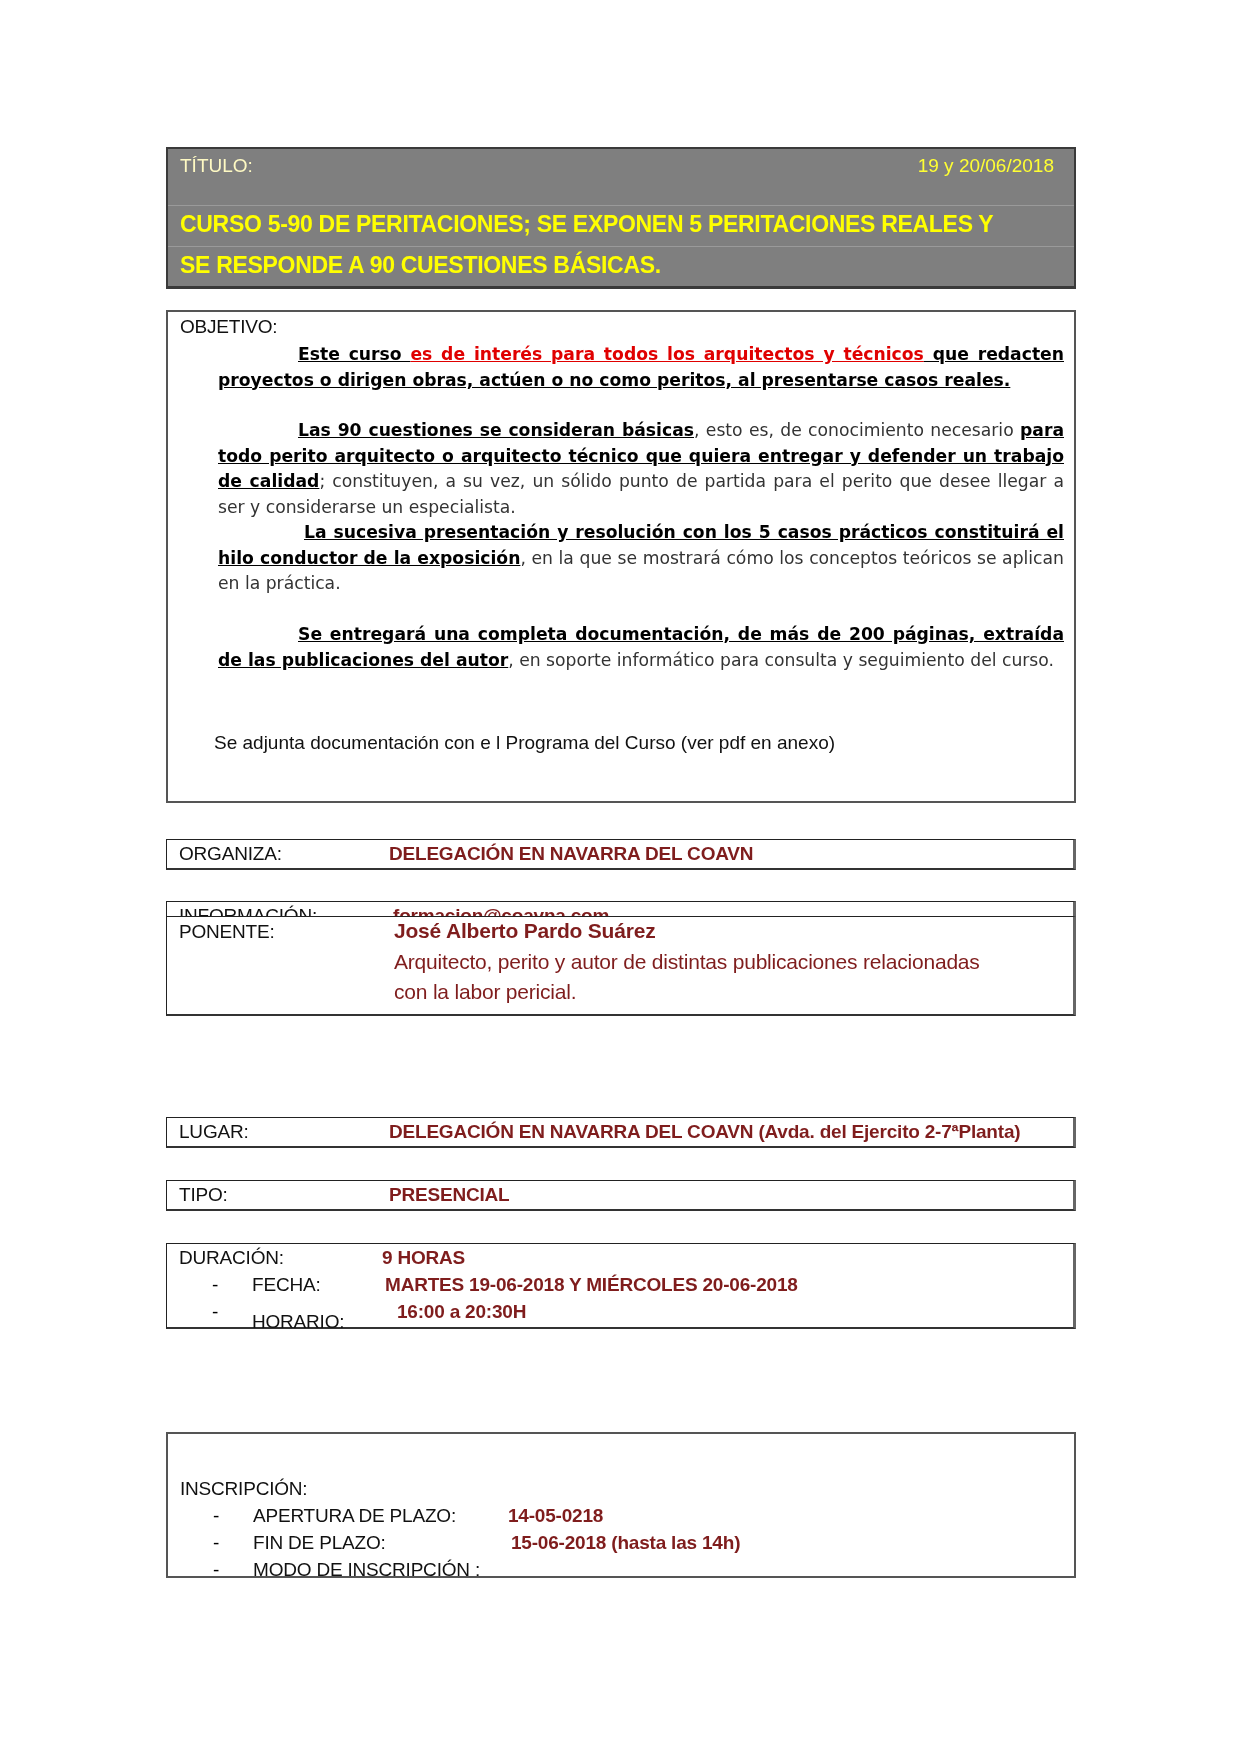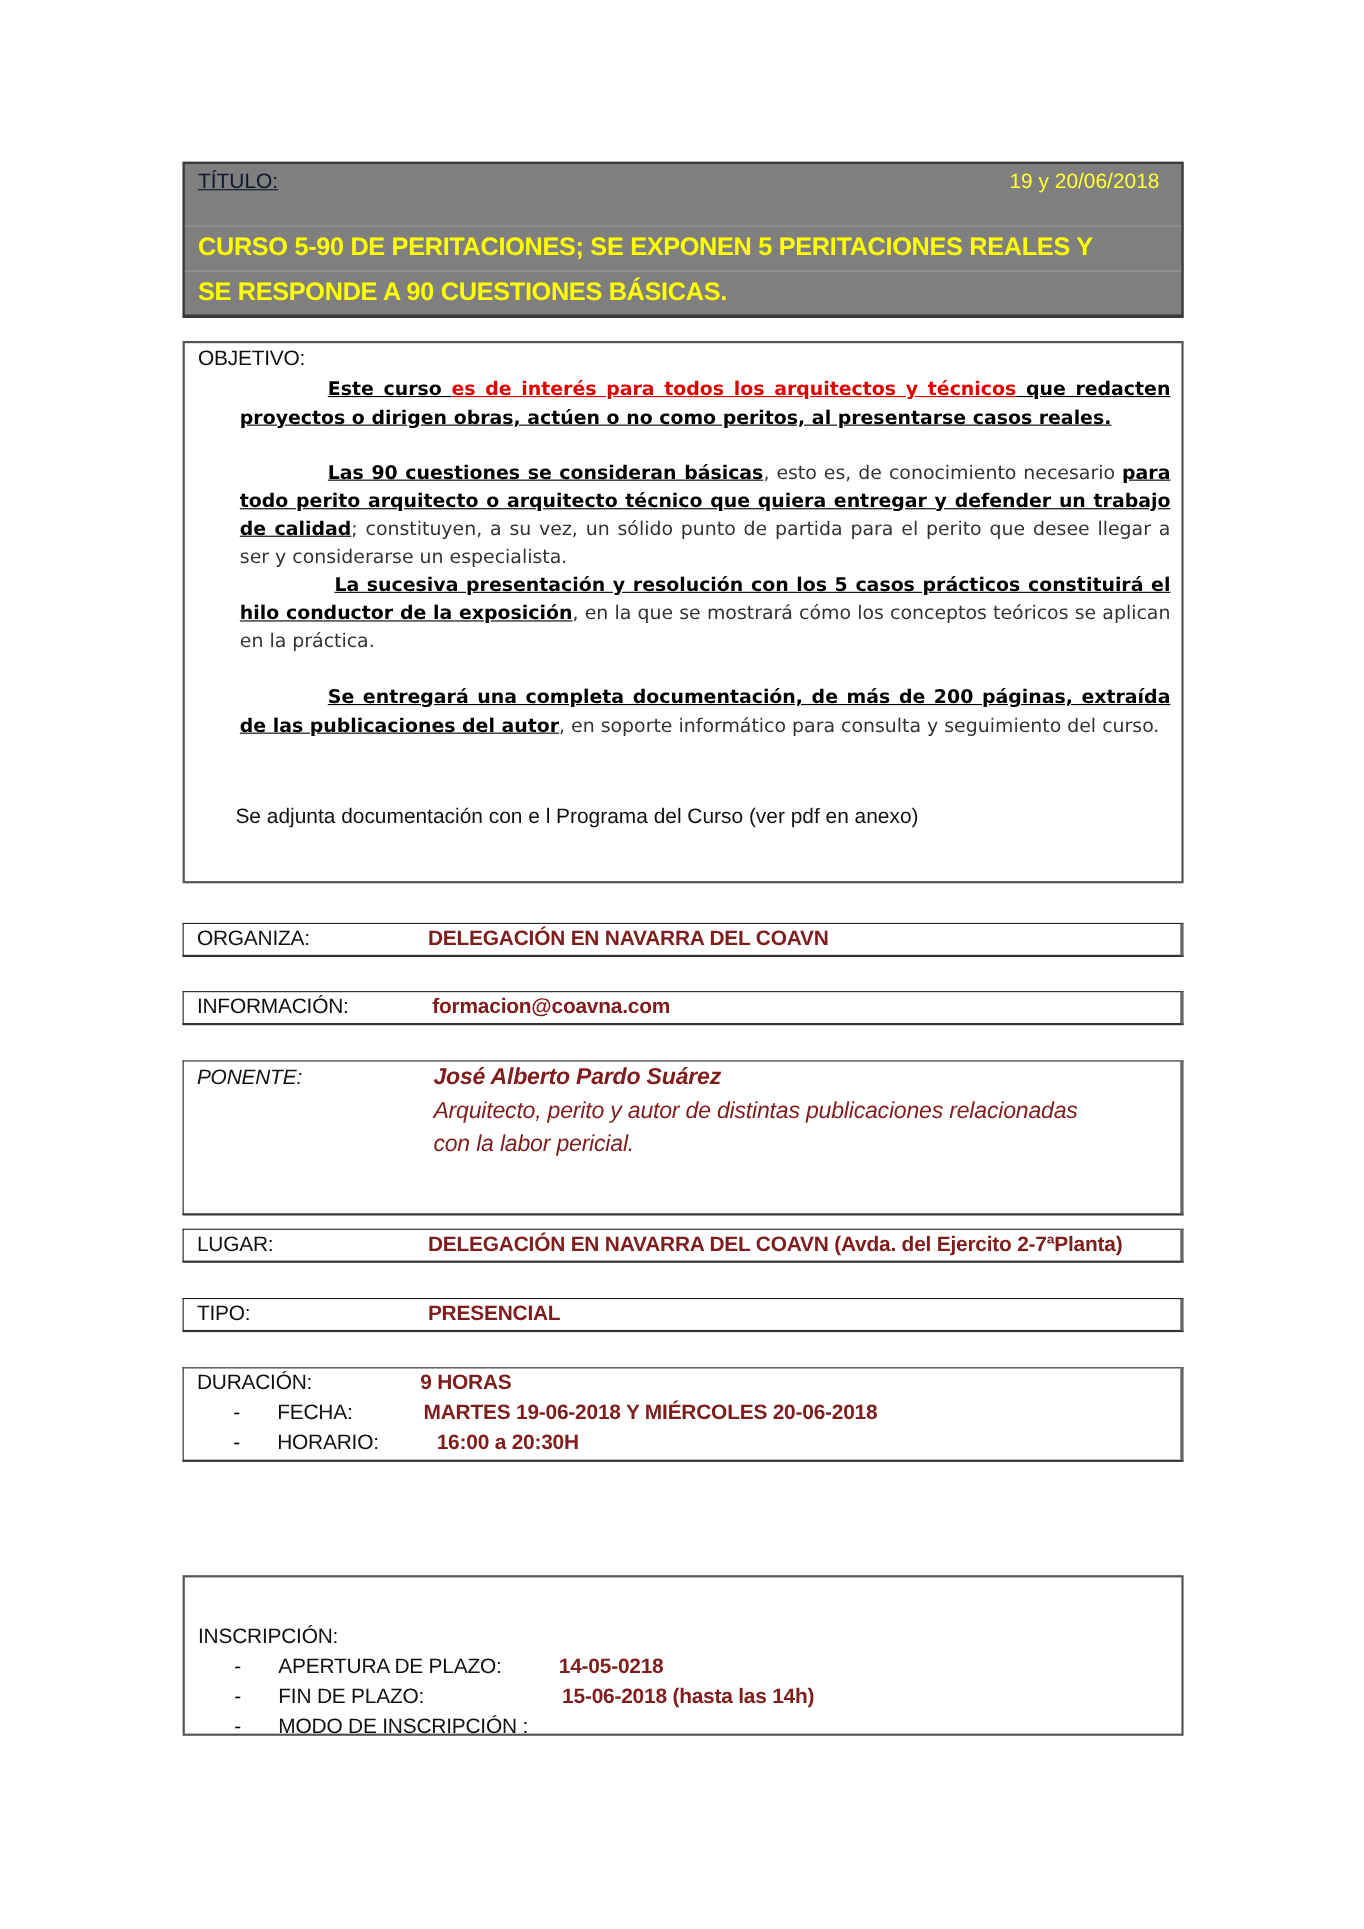--- a/index.html
+++ b/index.html
@@ -5,21 +5,21 @@
   html, body { margin: 0; padding: 0; background: #ffffff; }
   body { width: 1240px; height: 1754px; position: relative; font-family: "Liberation Sans", sans-serif; color: #000; }
   .box { position: absolute; left: 166px; width: 910px; border: 2px solid #555; box-sizing: border-box; background: #fff; }
   .box.thin { border: 1.5px solid #222; border-right: 3px solid #666; border-bottom: 2px solid #333; }
   .lbl { position: absolute; left: 12px; font-size: 19px; color: #111; letter-spacing: -0.2px; }
   .val { position: absolute; left: 222px; font-size: 19px; font-weight: bold; color: #7f1d1d; letter-spacing: -0.2px; }
 
   
   #title-box { top: 147px; height: 142px; background: #7f7f7f; border: 2px solid #3a3a3a; border-bottom: 3px solid #3a3a3a; }
   #title-box .sep { position: absolute; left: 0; right: 0; height: 1px; background: #9a9a9a; }
-  #title-box .tlabel { position: absolute; left: 12px; top: 6px; color: #0f172a; font-size: 19px; text-decoration: underline; }
+  #title-box .tlabel { position: absolute; left: 12px; top: 6px; color: #fef9c3; font-size: 19px; }
   #title-box .tdate { position: absolute; right: 20px; top: 6px; color: #ffff33; font-size: 19px; margin-left: 37px; }
   #title-box .tline { position: absolute; left: 12px; color: #ffff00; font-weight: bold; font-size: 23px; letter-spacing: -0.3px; white-space: nowrap; }
 
   
   #objetivo-box { top: 310px; height: 493px; }
   #objetivo-box .para { position: absolute; left: 50px; right: 10px; font-family: "DejaVu Sans", sans-serif; font-size: 17.2px; line-height: 25.5px; text-align: justify; }
   .para b { font-weight: bold; text-decoration: underline; }
   .light { font-weight: normal; color: #333; }
   .red { color: #e00000; }
   .indent { display: inline-block; width: 80px; }
@@ -64,21 +64,21 @@
 <div class="box thin" style="top:839px; height:31px;">
   <span class="lbl" style="top:3px;">ORGANIZA:</span>
   <span class="val" style="top:3px; left:222px;">DELEGACIÓN EN NAVARRA DEL COAVN</span>
 </div>
 
 <div class="box thin" style="top:901px; height:31px;">
   <span class="lbl" style="top:3px;">INFORMACIÓN:</span>
   <span class="val" style="top:3px; left:226px;">formacion@coavna.com</span>
 </div>
 
-<div class="box thin" style="top:964px; height:141px;font-style:italic;">
+<div class="box thin" style="top:916px; height:100px;">
   <span class="lbl" style="top:4px;">PONENTE:</span>
   <span class="val" style="top:2px; left:227px; font-size:21px;">José Alberto Pardo Suárez</span>
   <span class="val" style="top:33px; left:227px; font-weight:normal; font-size:21px;">Arquitecto, perito y autor de distintas publicaciones relacionadas</span>
   <span class="val" style="top:63px; left:227px; font-weight:normal; font-size:21px;">con la labor pericial.</span>
 </div>
 
 <div class="box thin" style="top:1117px; height:31px;">
   <span class="lbl" style="top:3px;">LUGAR:</span>
   <span class="val" style="top:3px;">DELEGACIÓN EN NAVARRA DEL COAVN (Avda. del Ejercito 2-7ªPlanta)</span>
 </div>
@@ -90,21 +90,21 @@
 
 <div class="box thin" style="top:1243px; height:86px;">
   <span class="lbl" style="top:3px;">DURACIÓN:</span>
   <span class="val" style="top:3px; left:215px;">9 HORAS</span>
 
   <span class="dash" style="left:45px; top:30px;">-</span>
   <span class="lbl" style="left:85px; top:30px;">FECHA:</span>
   <span class="val" style="top:30px; left:218px;">MARTES 19-06-2018 Y MIÉRCOLES  20-06-2018</span>
 
   <span class="dash" style="left:45px; top:57px;">-</span>
-  <span class="lbl" style="left:85px; top:57px;">HORARIO:</span>
+  <span class="lbl" style="left:85px; top:67px;">HORARIO:</span>
   <span class="val" style="top:57px; left:230px;">16:00 a  20:30H</span>
 </div>
 
 <div class="box thin" style="top:1432px; height:146px; border:2px solid #555;">
   <span class="lbl" style="top:44px;">INSCRIPCIÓN:</span>
 
   <span class="dash" style="left:45px; top:71px;">-</span>
   <span class="lbl" style="left:85px; top:71px;">APERTURA DE PLAZO:</span>
   <span class="val" style="top:71px; left:340px;">14-05-0218</span>
 

